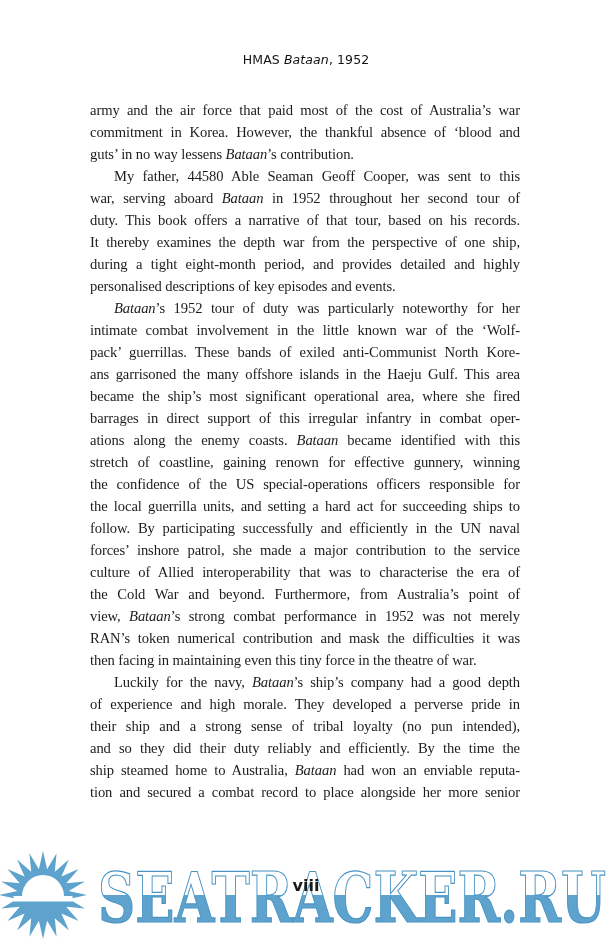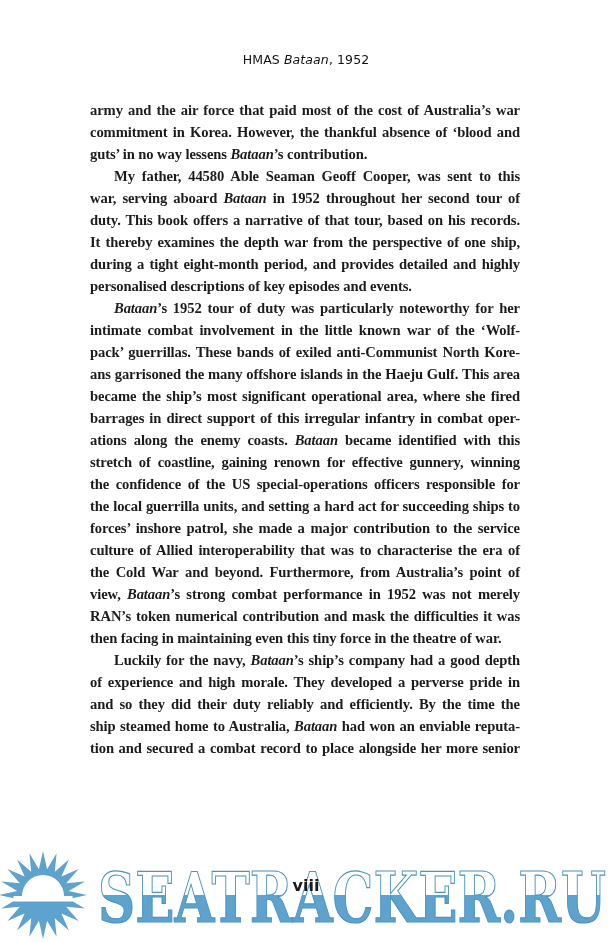--- a/index.html
+++ b/index.html
@@ -24,21 +24,20 @@
     color: #111111;
   }
   .page-body {
     position: absolute;
     top: 99px;
     left: 90px;
     width: 430px;
     font-size: 14.6px;
     letter-spacing: -0.1px;
     color: #1c1c1c;
-    font-weight: bold;
   }
   .line {
     height: 22px;
     line-height: 22px;
     text-align: justify;
     text-align-last: justify;
     white-space: nowrap;
   }
   .line.plast {
     text-align-last: left;
@@ -93,28 +92,30 @@
       <div class="line indent"><i>Bataan</i>’s 1952 tour of duty was particularly noteworthy for her</div>
       <div class="line">intimate combat involvement in the little known war of the ‘Wolf-</div>
       <div class="line">pack’ guerrillas. These bands of exiled anti-Communist North Kore-</div>
       <div class="line">ans garrisoned the many offshore islands in the Haeju Gulf. This area</div>
       <div class="line">became the ship’s most significant operational area, where she fired</div>
       <div class="line">barrages in direct support of this irregular infantry in combat oper-</div>
       <div class="line">ations along the enemy coasts. <i>Bataan</i> became identified with this</div>
       <div class="line">stretch of coastline, gaining renown for effective gunnery, winning</div>
       <div class="line">the confidence of the US special-operations officers responsible for</div>
       <div class="line">the local guerrilla units, and setting a hard act for succeeding ships to</div>
+      <div class="line">follow. By participating successfully and efficiently in the UN naval</div>
       <div class="line">forces’ inshore patrol, she made a major contribution to the service</div>
       <div class="line">culture of Allied interoperability that was to characterise the era of</div>
       <div class="line">the Cold War and beyond. Furthermore, from Australia’s point of</div>
       <div class="line">view, <i>Bataan</i>’s strong combat performance in 1952 was not merely</div>
       <div class="line">RAN’s token numerical contribution and mask the difficulties it was</div>
       <div class="line plast">then facing in maintaining even this tiny force in the theatre of war.</div>
       <div class="line indent">Luckily for the navy, <i>Bataan</i>’s ship’s company had a good depth</div>
       <div class="line">of experience and high morale. They developed a perverse pride in</div>
+      <div class="line">their ship and a strong sense of tribal loyalty (no pun intended),</div>
       <div class="line">and so they did their duty reliably and efficiently. By the time the</div>
       <div class="line">ship steamed home to Australia, <i>Bataan</i> had won an enviable reputa-</div>
       <div class="line">tion and secured a combat record to place alongside her more senior</div>
     </div>
 
   <div class="watermark">
     <svg width="612" height="92" viewBox="0 0 612 92" xmlns="http://www.w3.org/2000/svg">
       <defs>
         <linearGradient id="wmg" x1="0" y1="0" x2="0" y2="1">
           <stop offset="0.47" stop-color="#ffffff"></stop>

